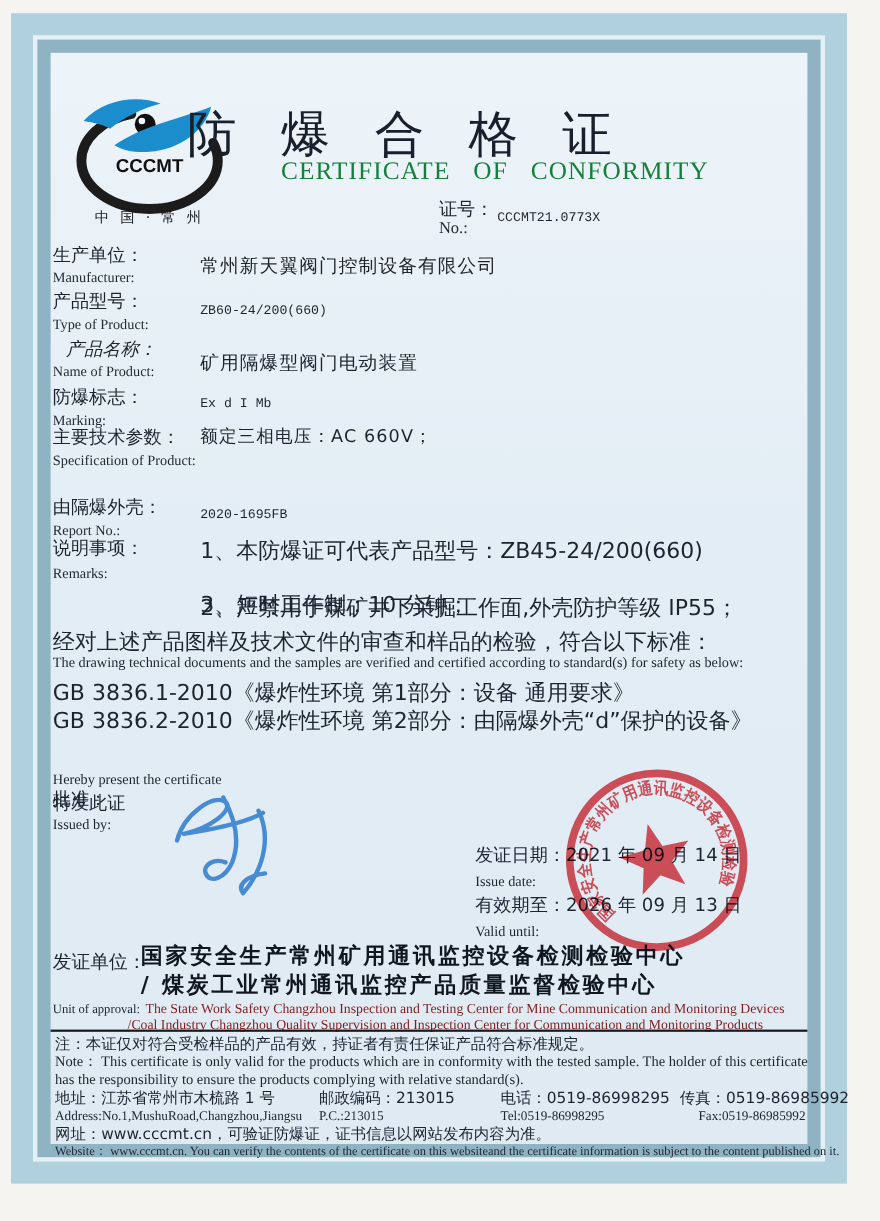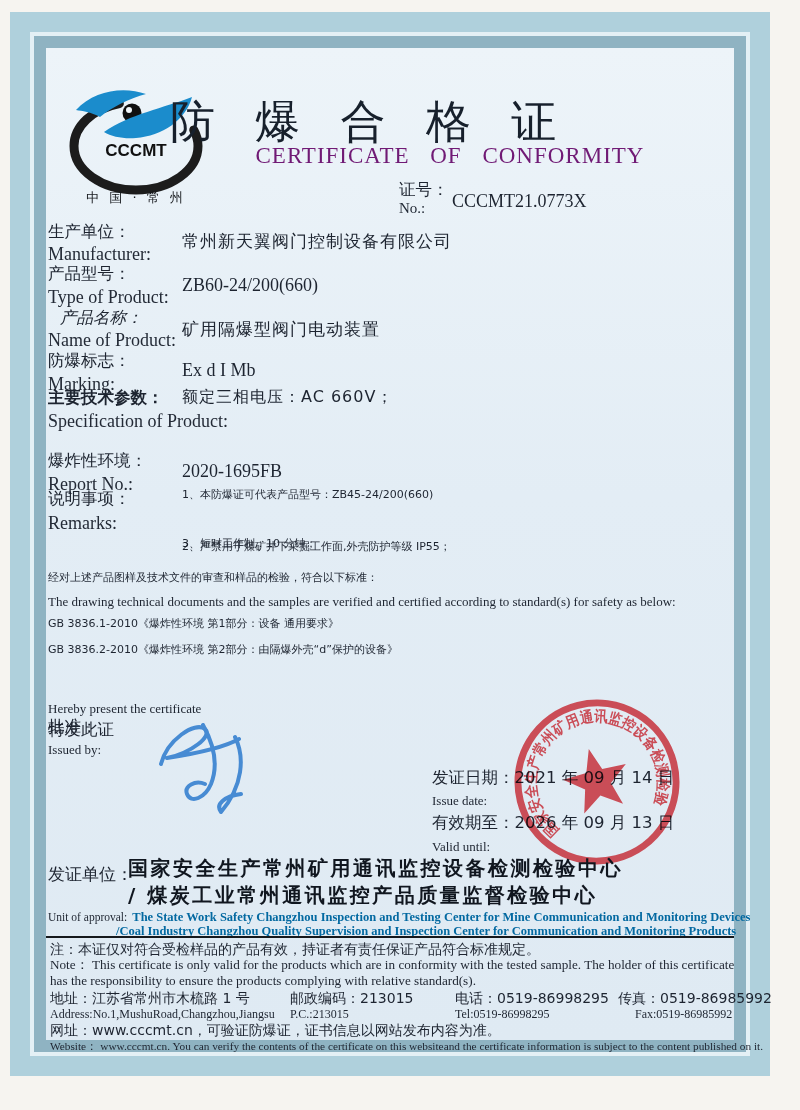--- a/index.html
+++ b/index.html
@@ -12,30 +12,30 @@
   .abs { position:absolute; }
   
   .f1 { left:10px; top:12px; right:30px; bottom:34px; background:#afd0dc; }
   .f2 { left:30px; top:32px; right:50px; bottom:54px; background:#e4f0f5; }
   .f3 { left:34px; top:36px; right:54px; bottom:58px; background:#8fb3c2; }
   .paper { left:46px; top:48px; right:66px; bottom:70px;
            background:linear-gradient(180deg,#edf4f9 0%,#e3edf5 45%,#dfeaf3 100%); }
   
   .title-zh { font-size:45px; letter-spacing:13px; color:#17202c; white-space:nowrap; }
   .title-en { font-family:"Liberation Serif", serif; font-size:23px; word-spacing:14px;
-              letter-spacing:1px; color:#701a75; white-space:nowrap; }
+              letter-spacing:1px; color:#15803d; white-space:nowrap; }
   .zh-label { font-size:16.5px; white-space:nowrap; }
-  .en-label { font-family:"Liberation Serif", serif; font-size:18px; white-space:nowrap; color:#232a36; }
-  .value    { font-family:Liberation Serif, serif; font-size:18px; white-space:nowrap; }
+  .en-label { font-family:"Liberation Serif", serif; font-size:13px; white-space:nowrap; color:#232a36; }
+  .value    { font-family:Liberation Mono, monospace; font-size:12px; white-space:nowrap; }
   .value-zh { font-size:17px; letter-spacing:1px; white-space:nowrap; }
-  .para-zh  { font-size:11px; white-space:nowrap; }
+  .para-zh  { font-size:20px; white-space:nowrap; }
   .para-en  { font-family:"Liberation Serif", serif; font-size:13px; white-space:nowrap; }
   .date-line { font-size:16.5px; white-space:nowrap; }
   .appr-zh  { font-size:20px; font-weight:bold; letter-spacing:2.5px; white-space:nowrap; color:#10161f; }
-  .appr-en  { font-family:"Liberation Serif", serif; font-size:12.5px; font-weight:bold; white-space:nowrap; color:#0369a1; }
+  .appr-en  { font-family:"Liberation Serif", serif; font-size:12.5px; font-weight:normal; white-space:nowrap; color:#7f1d1d; }
   .foot-zh  { font-size:14px; white-space:nowrap; }
   .foot-en  { font-family:"Liberation Serif", serif; font-size:12px; white-space:nowrap; }
   .note-en  { font-family:"Liberation Serif", serif; font-size:13.2px; line-height:15.5px; width:690px; }
   .hr-black { height:2px; background:#15181c; }
   .stamp-wrap { mix-blend-mode:multiply; opacity:0.88; transform:rotate(-14deg); }
   .sig-wrap { opacity:0.95; }
 </style>
 </head>
 <body>
 
@@ -70,25 +70,25 @@
 <div class="abs value" style="left:182px; top:275px;">ZB60-24/200(660)</div>
 
 <div class="abs zh-label" style="left:60px; top:307px;font-style:italic;">产品名称：</div>
 <div class="abs en-label" style="left:48px; top:330px;">Name of Product:</div>
 <div class="abs value-zh" style="left:182px; top:318px;">矿用隔爆型阀门电动装置</div>
 
 <div class="abs zh-label" style="left:48px; top:350px;">防爆标志：</div>
 <div class="abs en-label" style="left:48px; top:374px;">Marking:</div>
 <div class="abs value" style="left:182px; top:360px;">Ex d I Mb</div>
 
-<div class="abs zh-label" style="left:48px; top:387px;font-weight:bold;">主要技术参数：</div>
+<div class="abs zh-label" style="left:48px; top:387px;">主要技术参数：</div>
 <div class="abs en-label" style="left:48px; top:411px;">Specification of Product:</div>
 <div class="abs value-zh" style="left:182px; top:387px; font-size:16px;">额定三相电压：AC 660V；</div>
 
-<div class="abs zh-label" style="left:48px; top:450px;">爆炸性环境：</div>
+<div class="abs zh-label" style="left:48px; top:450px;">由隔爆外壳：</div>
 <div class="abs en-label" style="left:48px; top:474px;">Report No.:</div>
 <div class="abs value" style="left:182px; top:461px;">2020-1695FB</div>
 
 <div class="abs zh-label" style="left:48px; top:488px;">说明事项：</div>
 <div class="abs en-label" style="left:48px; top:513px;">Remarks:</div>
 <div class="abs para-zh" style="left:182px; top:487px;">1、本防爆证可代表产品型号：ZB45-24/200(660)</div>
 <div class="abs para-zh" style="left:182px; top:539px;">2、严禁用于煤矿井下采掘工作面,外壳防护等级 IP55；</div>
 <div class="abs para-zh" style="left:182px; top:536px;">3、短时工作制：10 分钟；</div>
 
 <div class="abs para-zh" style="left:48px; top:570px;">经对上述产品图样及技术文件的审查和样品的检验，符合以下标准：</div>

